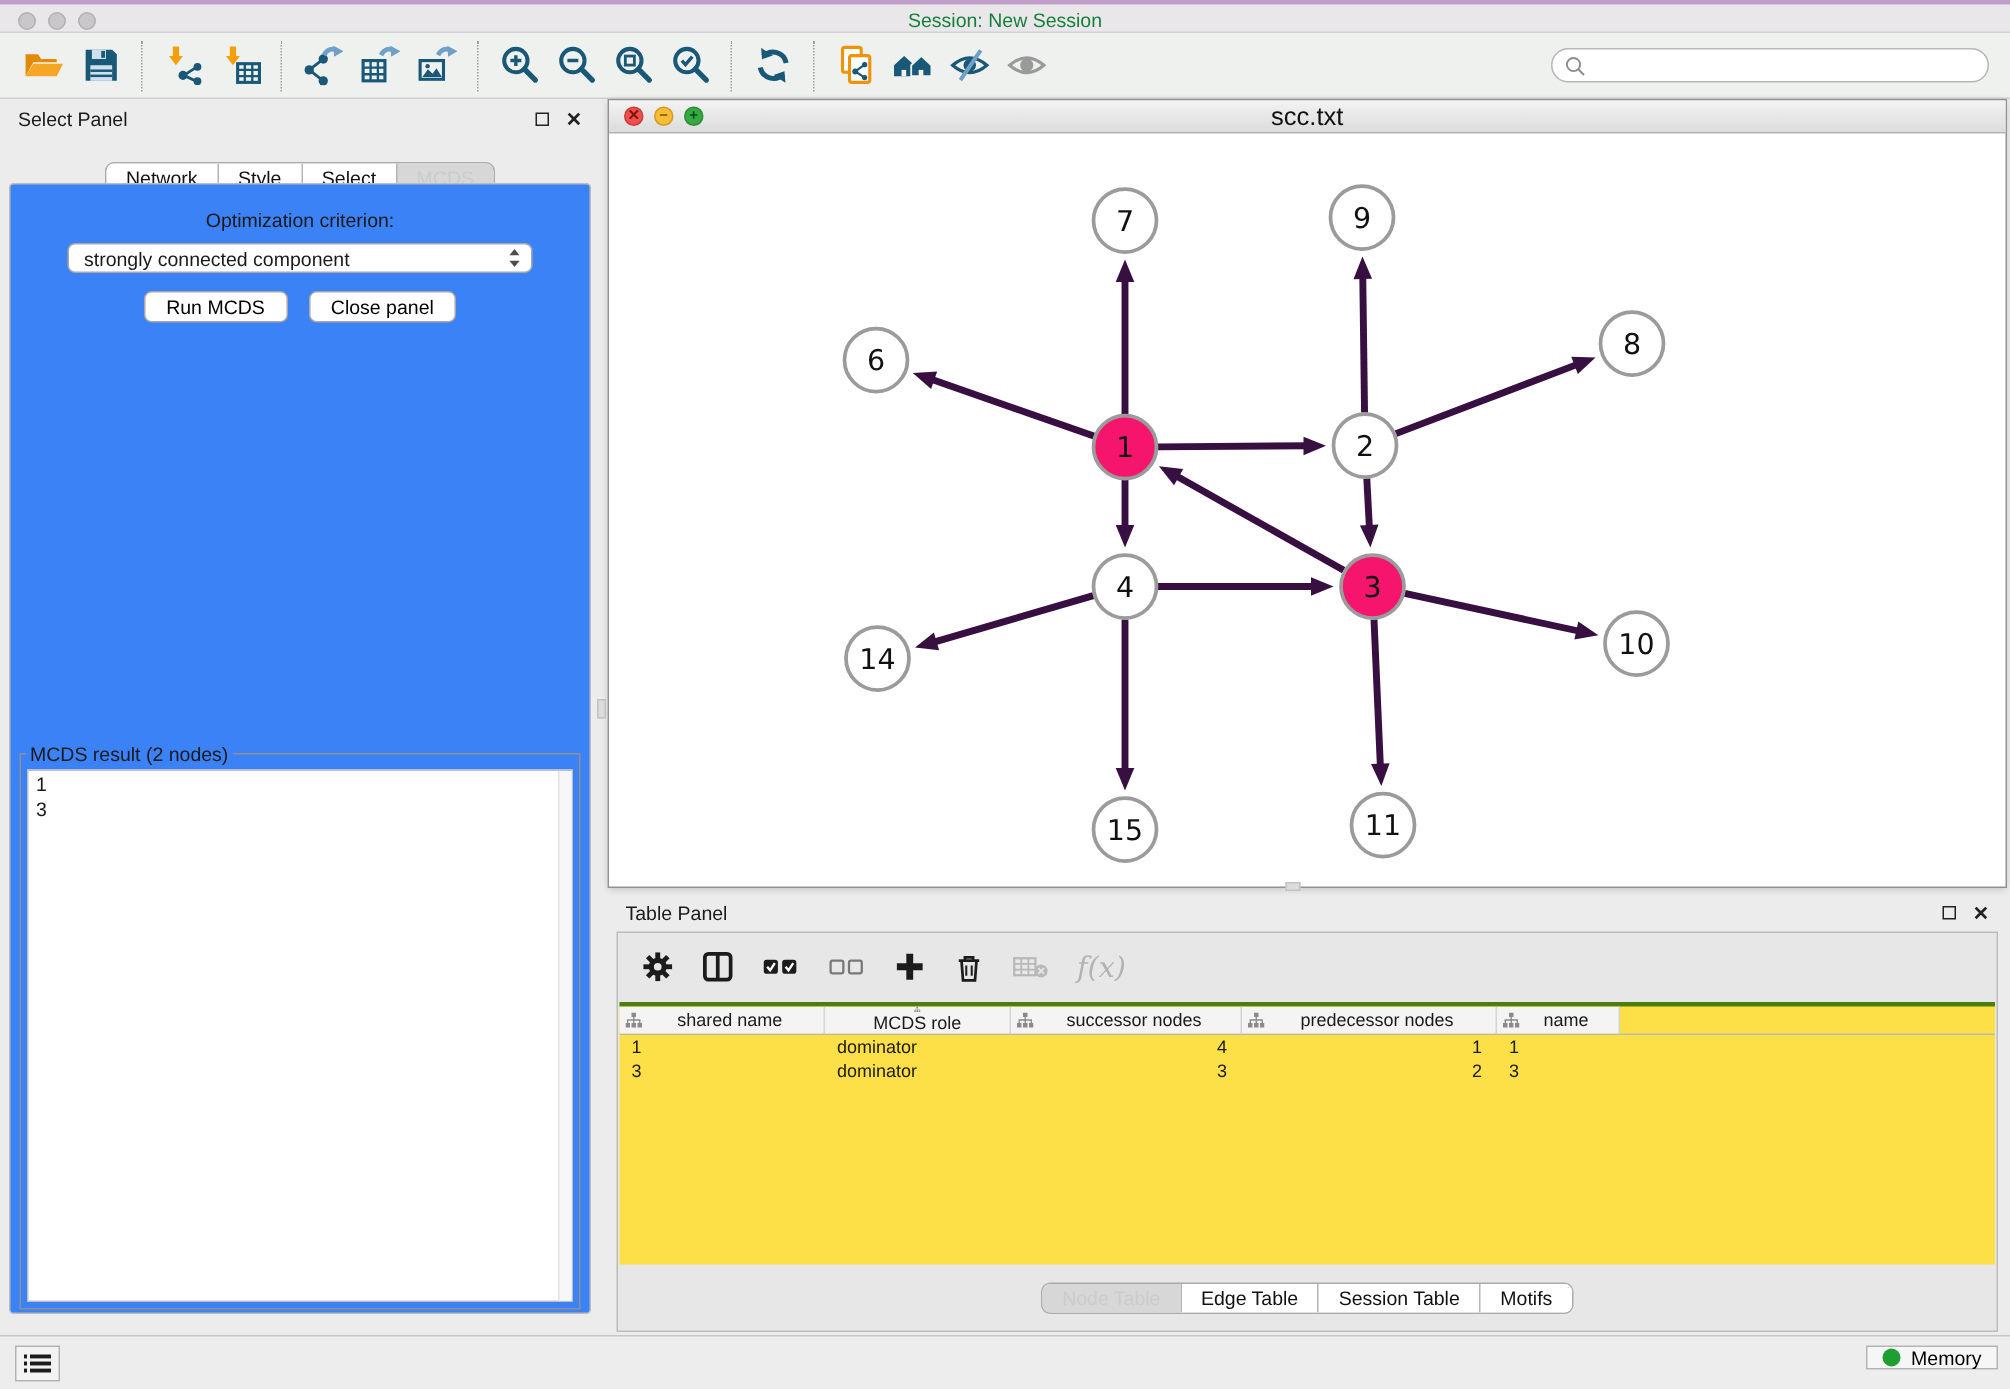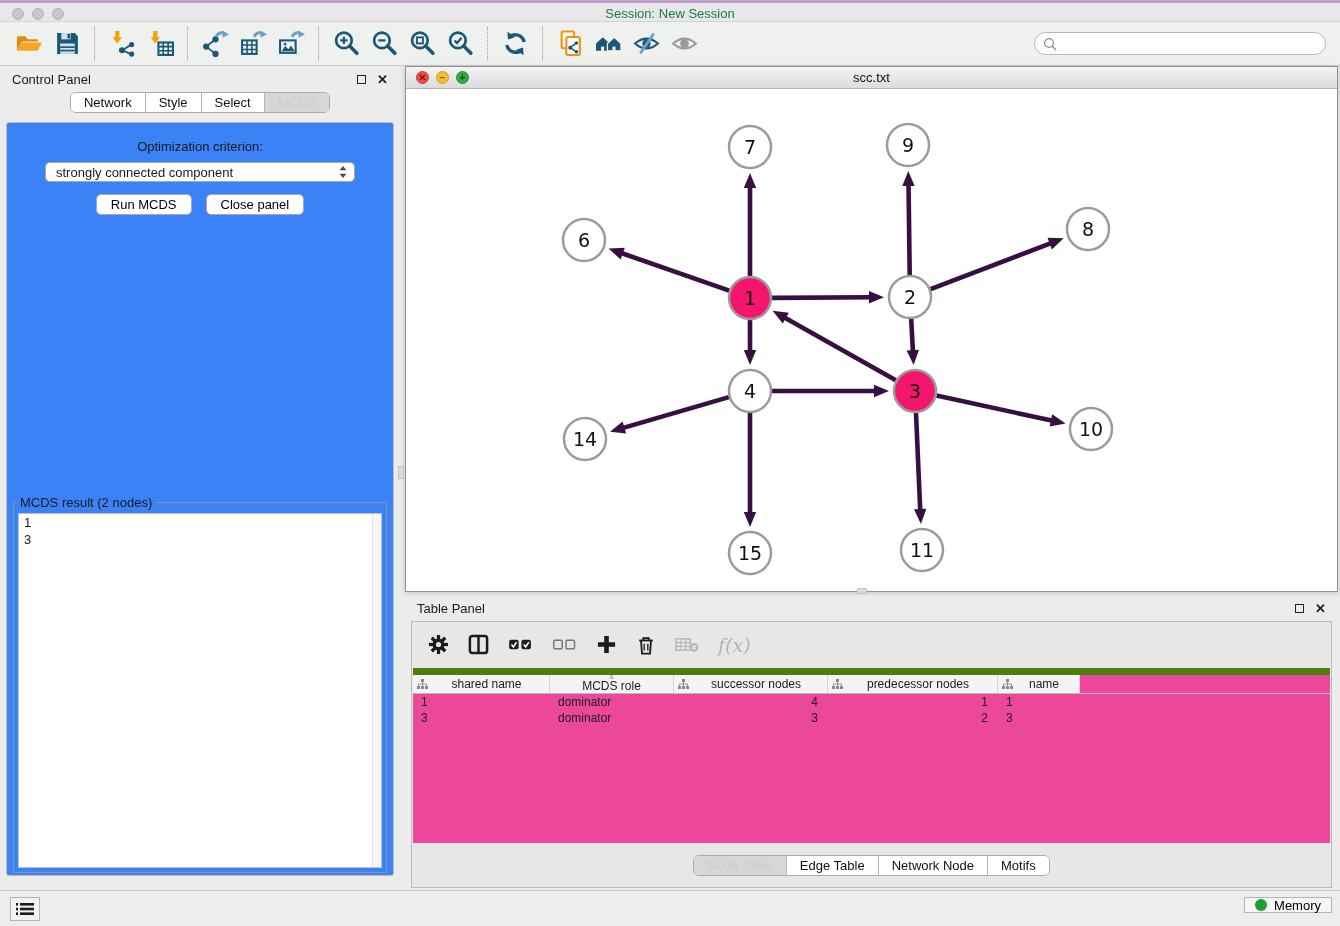--- a/index.html
+++ b/index.html
@@ -26,53 +26,53 @@
   .panel-controls{margin-left:auto;display:flex;align-items:center;gap:11px;}
   .float-icon{width:9px;height:9px;border:1.5px solid #222;cursor:pointer;}
   .close-icon{font-size:13px;font-weight:bold;color:#222;line-height:1;cursor:pointer;}
   .tab-group{display:inline-flex;border:1px solid #ababab;border-radius:6px;overflow:hidden;background:#fff;}
   .tab{padding:2px 13px;font-size:13px;background:#fff;color:#111;border-left:1px solid #b5b5b5;cursor:pointer;white-space:nowrap;}
   .tab:first-child{border-left:none;}
   .tab.active{background:#d7d7d7;color:#caceca;}
 
   
   .control-panel{position:absolute;left:0;top:66px;width:400px;height:814px;}
-  .tabs-row{display:flex;justify-content:center;margin-top:0;}
+  .tabs-row{display:flex;justify-content:center;margin-top:16px;}
   .cp-content{position:absolute;left:6px;right:6px;top:56px;bottom:4px;background:#3b82f6;border:1px solid #bcbcbc;border-radius:3px;}
   .opt-label{margin-top:16px;text-align:center;}
   .criterion{width:310px;height:20px;margin:8px auto 0;background:#fff;border:1px solid #a8a8a8;border-radius:5px;display:flex;align-items:center;padding:0 6px 0 10px;cursor:pointer;}
   .criterion .val{flex:1;font-size:13px;}
   .cp-buttons{display:flex;justify-content:center;gap:14px;margin-top:12px;}
   .btn{height:21px;padding:0 14px;background:#fff;border:1px solid #a8a8a8;border-radius:5px;font-size:13px;font-family:inherit;cursor:pointer;}
   .result-group{position:absolute;left:6px;right:6px;top:372px;bottom:2px;border:1px solid #8f8f8f;}
   .result-group legend{font-size:13px;margin-left:3px;padding:0 3px;}
   .result-box{position:absolute;left:4px;right:4px;top:3px;bottom:4px;background:#fff;border:1px solid #c0c0c0;}
   .result-text{padding:0 5px;font-size:13px;line-height:17px;white-space:pre;}
   .result-scroll{position:absolute;right:0;top:0;bottom:0;width:9px;background:#f7f7f7;border-left:1px solid #e2e2e2;}
 
   
   .network-window{position:absolute;left:405px;top:66px;width:933px;height:526px;background:#fff;border:1px solid #919191;box-shadow:0 1px 5px rgba(0,0,0,.18);}
   .nw-titlebar{height:22px;background:linear-gradient(#f3f3f3,#dcdcdc);border-bottom:1px solid #b3b3b3;position:relative;display:flex;align-items:center;}
   .nw-traffic{display:flex;gap:7px;padding-left:10px;position:relative;z-index:2;}
   .nw-dot{width:13px;height:13px;border-radius:50%;font-size:10px;font-weight:bold;display:flex;align-items:center;justify-content:center;line-height:1;cursor:pointer;}
   .nw-dot.red{background:#f0504d;border:1px solid #ce3a38;color:#7e1412;}
   .nw-dot.yellow{background:#f5bd35;border:1px solid #d49b24;color:#8a5d05;}
   .nw-dot.green{background:#35aa42;border:1px solid #2a8f35;color:#0c4b14;}
-  .nw-title{position:absolute;left:0;right:0;text-align:center;font-size:13px;color:#111;z-index:1;}
+  .nw-title{position:absolute;left:0;right:0;text-align:center;font-size:17px;color:#111;z-index:1;}
   .nw-canvas{position:absolute;left:0;top:22px;right:0;bottom:0;}
   .nw-canvas svg{display:block;}
   .graph-node text{font-family:"DejaVu Sans",sans-serif;}
 
   
   .table-panel{position:absolute;left:405px;top:595px;width:933px;height:293px;}
   .tp-box{position:absolute;left:6px;right:6px;top:26px;bottom:0;background:#e7e7e7;border:1px solid #bcbcbc;}
   .tp-toolbar{height:45px;display:flex;align-items:center;gap:19px;padding-left:16px;}
   .tp-btn{border:none;background:none;display:flex;align-items:center;cursor:pointer;}
   .fx{font-family:"DejaVu Serif",serif;font-style:italic;font-size:19px;color:#b3b3b3;}
-  .table-wrap{position:absolute;left:1px;right:1px;top:46px;bottom:44px;background:#ec4899;border-top:7px solid #4d7c0f;overflow:hidden;}
+  .table-wrap{position:absolute;left:1px;right:1px;top:46px;bottom:44px;background:#fde047;border-top:3px solid #4d7c0f;overflow:hidden;}
   .thead{display:flex;height:19px;border-bottom:1px solid #b9b9b9;}
   .th{display:flex;align-items:center;font-size:12px;background:#f4f4f4;border-right:1px solid #d4d4d4;padding:0 4px;cursor:pointer;}
   .th .lbl{flex:1;text-align:center;}
   .trow{display:flex;height:16px;font-size:12px;align-items:center;cursor:pointer;}
   .td{white-space:nowrap;overflow:hidden;}
   .bottom-tabs{position:absolute;left:0;right:0;bottom:11px;display:flex;justify-content:center;}
 
   
   .status-bar{position:absolute;left:0;right:0;bottom:0;height:36px;background:#ededed;border-top:1px solid #c6c6c6;}
   .panels-btn{position:absolute;left:10px;top:6px;width:30px;height:24px;background:#f3f3f3;border:1px solid #b4b4b4;display:flex;align-items:center;justify-content:center;cursor:pointer;}
@@ -232,21 +232,21 @@
     <svg width="14" height="14" viewBox="0 0 14 14">
         <circle cx="6" cy="6" r="4.4" fill="none" stroke="#8d8d8d" stroke-width="1.3"></circle>
         <path d="M9.2 9.2L13 13" stroke="#8d8d8d" stroke-width="1.3"></path>
       </svg>
     <input type="text" placeholder="" style="">
   </div>
 </div>
 
 <div class="control-panel">
   <div class="panel-header">
-    <span class="panel-title">Control Panel</span>
+    <span class="panel-title">Select Panel</span>
     <span class="panel-controls">
       <span class="float-icon"></span>
       <span class="close-icon">✕</span>
     </span>
   </div>
   <div class="tabs-row">
     <div class="tab-group" id="cp-tabs">
         <div class="tab">Network</div>
         <div class="tab">Style</div>
         <div class="tab">Select</div>
@@ -536,21 +536,21 @@
             <div class="td" style="width: 154px; text-align: right; padding: 0px 10px 0px 0px;">3</div>
             <div class="td" style="width: 170px; text-align: right; padding: 0px 10px 0px 0px;">2</div>
             <div class="td" style="width: 82px; text-align: left; padding: 0px 0px 0px 8px;">3</div>
           </div>
         </div>
     </div>
     <div class="bottom-tabs">
       <div class="tab-group" id="table-tabs">
           <div class="tab active">Node Table</div>
           <div class="tab">Edge Table</div>
-          <div class="tab">Network Node</div>
+          <div class="tab">Session Table</div>
           <div class="tab">Motifs</div>
         </div>
     </div>
   </div>
 </div>
 
 <div class="grip-v"></div>
 <div class="grip-h"></div>
 
 <div class="status-bar">

